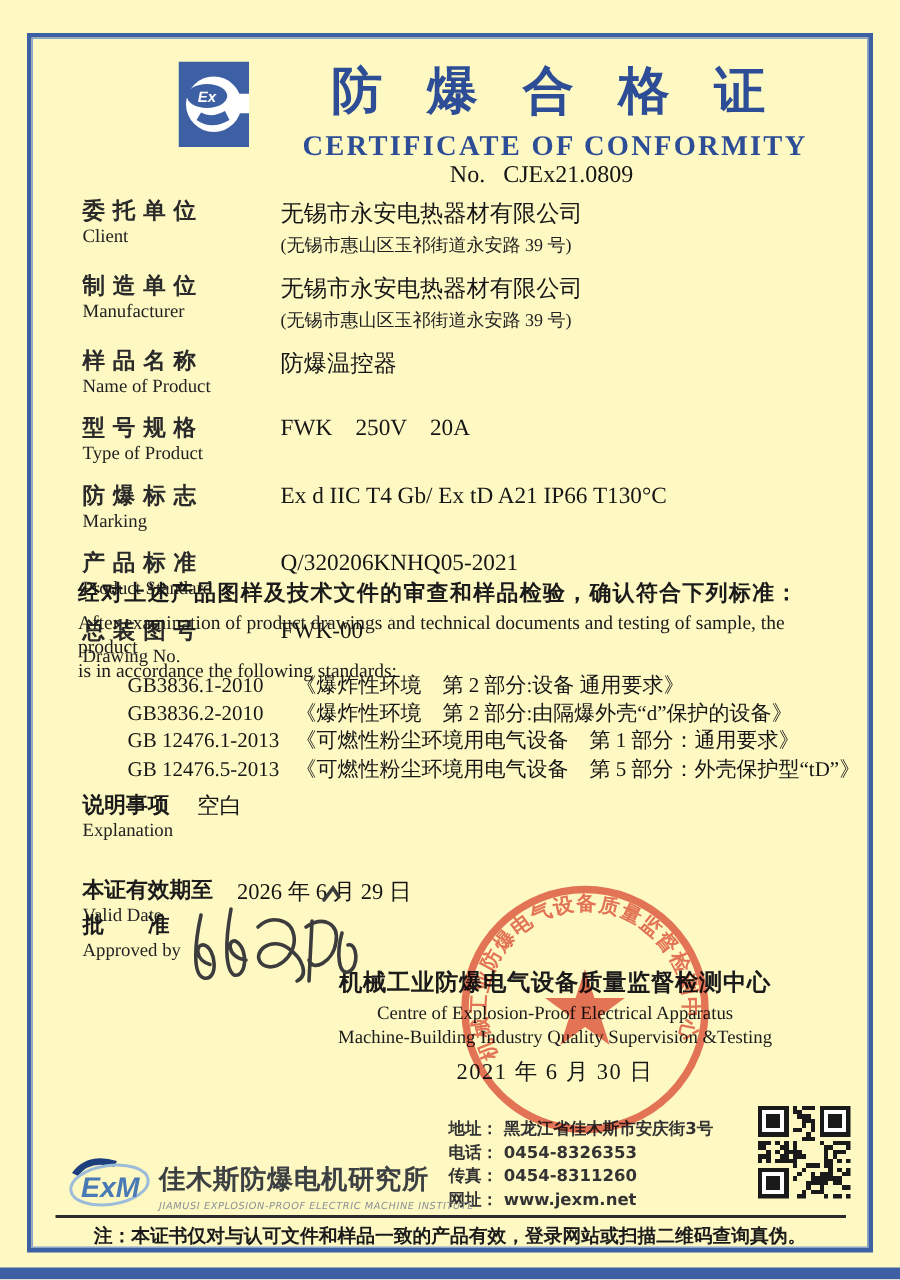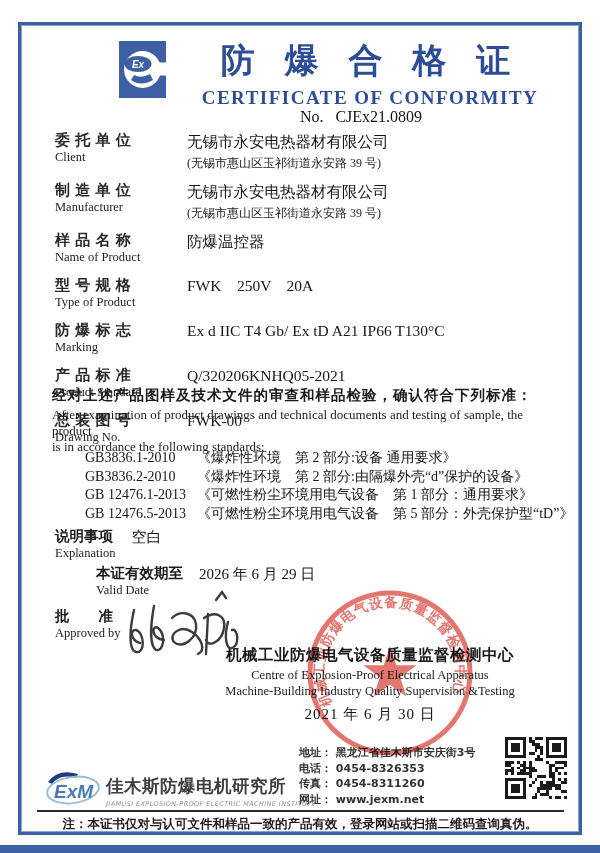--- a/index.html
+++ b/index.html
@@ -1,18 +1,18 @@
 <!DOCTYPE html>
 <html><head>
 <meta charset="utf-8">
 <style>
   html,body{margin:0;padding:0;background:#e9e9e9;}
   .page{
     position:relative;width:600px;height:853px;margin:0 auto;
-    background:#ffffff;overflow:hidden;
+    background:#fef9c3;overflow:hidden;
     font-family:"Liberation Serif","DejaVu Serif",serif;color:#1e1e1e;
   }
   .frame{position:absolute;left:18px;top:22px;width:558px;height:807px;
     border:3px solid #3d5fa4;box-shadow:inset 0 0 0 1px #8aa3cf;}
   .bottom-strip{position:absolute;left:0;top:845px;width:600px;height:8px;background:#3d5fa4;}
 
   
   .hdr-logo{position:absolute;left:119px;top:41px;width:47px;height:57px;}
   .title-block{position:absolute;left:185px;top:38px;width:370px;text-align:center;}
   .title-cn{font-size:34px;font-weight:bold;color:#2d4d96;letter-spacing:9px;
@@ -44,21 +44,21 @@
   .std-code{width:112px;flex:none;white-space:nowrap;}
   .std-name{white-space:nowrap;}
 
   
   .kv{position:absolute;left:55px;display:flex;}
   .kv .klabel-cn{font-size:14.5px;font-weight:bold;white-space:pre;color:#1b1b1b;
     font-family:"DejaVu Sans","Liberation Sans",sans-serif;}
   .kv .klabel-en{font-size:12.5px;color:#222;}
   .kv .kvalue{font-size:15px;margin-left:16px;padding-top:1px;white-space:nowrap;color:#141414;}
   .exp-row{top:527px;}
-  .valid-row{top:564px;margin-left:41px;}
+  .valid-row{top:584px;}
   .appr-row{top:607px;}
 
   .signature{position:absolute;left:120px;top:588px;width:140px;height:85px;z-index:3;}
 
   
   .issuer{position:absolute;left:170px;top:645px;width:400px;text-align:center;z-index:1;}
   .issuer-cn{font-size:15.5px;font-weight:bold;letter-spacing:0.5px;color:#1b1b1b;white-space:nowrap;
     font-family:"DejaVu Sans","Liberation Sans",sans-serif;}
   .issuer-en{font-size:12.5px;line-height:15.5px;margin-top:2px;color:#1b1b1b;}
   .issue-date{margin-top:6px;font-size:15px;letter-spacing:1px;color:#161616;}

